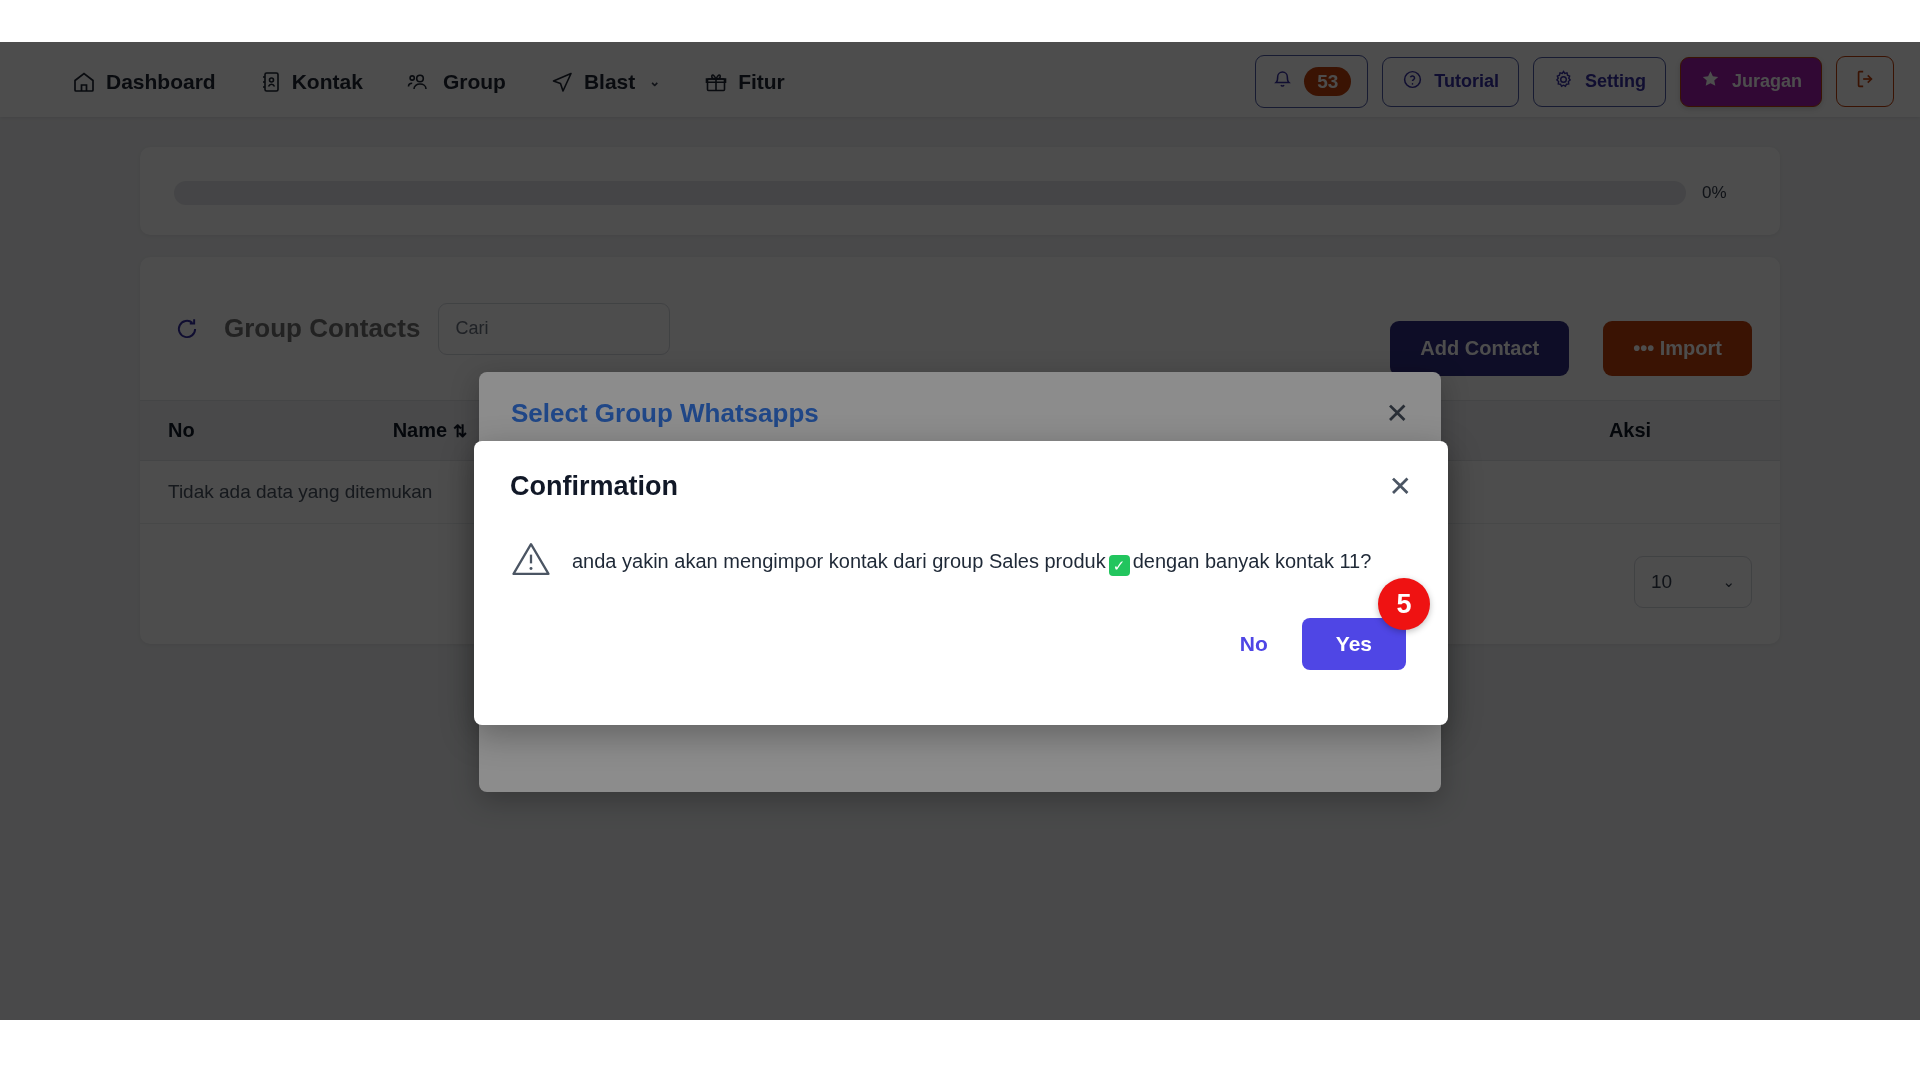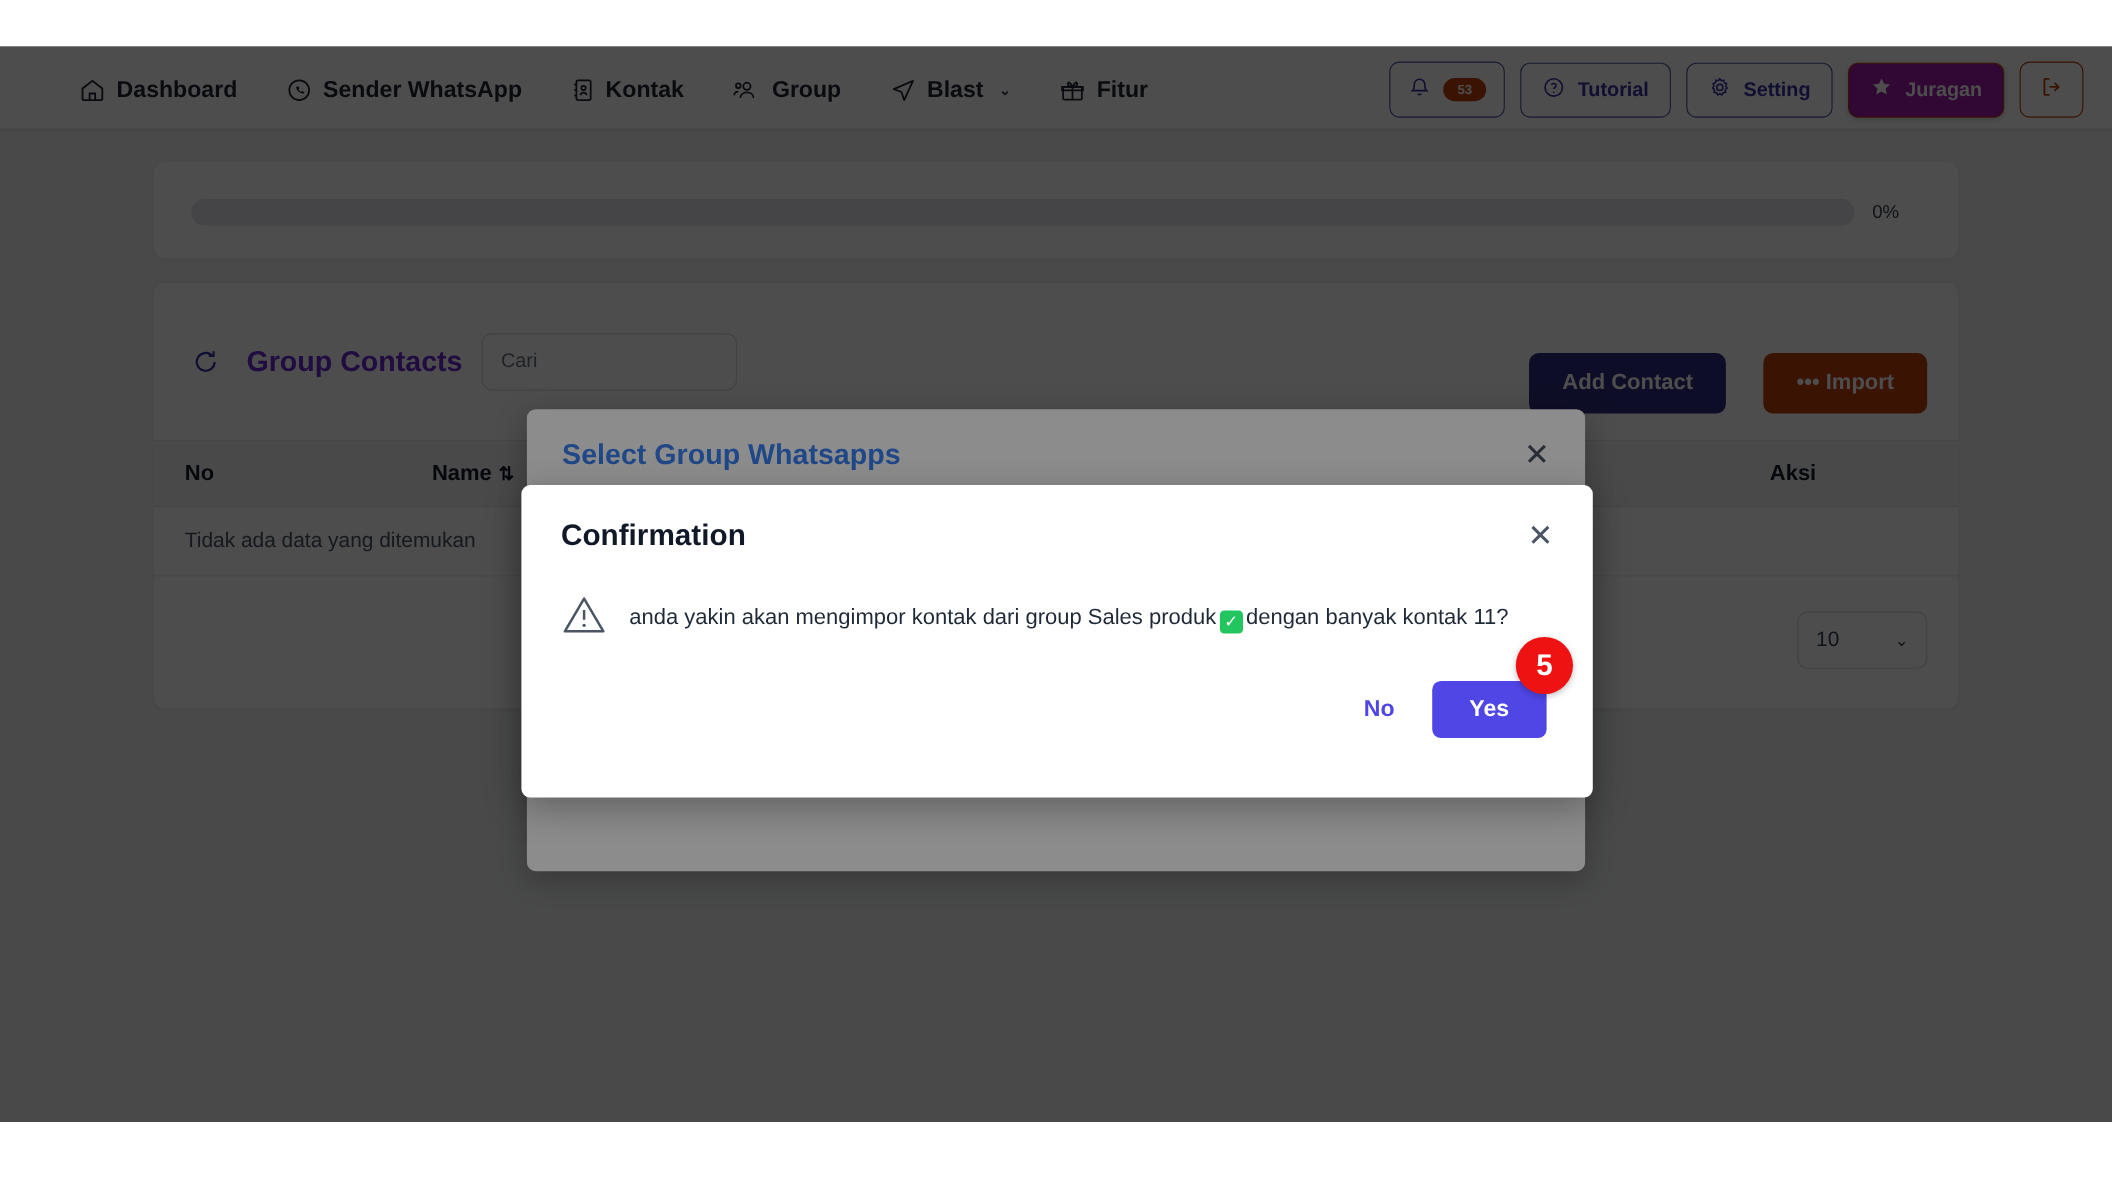--- a/index.html
+++ b/index.html
@@ -82,21 +82,21 @@
     color: #3730a3;
     background: #ffffff;
     cursor: pointer;
     white-space: nowrap;
   }
   .pill.bell { padding: 11px 16px; }
   .badge-count {
     background: #c2410c;
     color: #ffffff;
     border-radius: 999px;
-    font-size: 12px;
+    font-size: 19px;
     font-weight: 700;
     padding: 3px 13px;
     line-height: 1.25;
   }
   .pill.primary {
     background: #a21caf;
     border-color: #c2410c;
     color: #ffffff;
     box-shadow: 0 2px 5px rgba(0,0,0,0.15);
   }
@@ -157,21 +157,21 @@
     color: #3730a3;
     font-size: 26px;
     cursor: pointer;
     padding: 4px 6px;
     display: flex;
     align-items: center;
   }
   .table-title {
     font-size: 26px;
     font-weight: 700;
-    color: #6d28d9;
+    color: #737373;
     white-space: nowrap;
   }
   .search-box {
     width: 232px;
     height: 52px;
     border: 1px solid #d7dae1;
     border-radius: 9px;
     padding: 0 16px;
     font-size: 18px;
     color: #6b7280;
@@ -399,29 +399,20 @@
         <div class="nav-item">
           <span class="ico">
             <svg width="24" height="24" viewBox="0 0 24 24" fill="none" stroke="#1f2633" stroke-width="1.7">
               <path d="M3 10.5L12 3.5l9 7V20a1 1 0 0 1-1 1H4a1 1 0 0 1-1-1z"></path>
               <path d="M9.5 21v-6h5v6"></path>
             </svg>
           </span>
           <span>Dashboard</span>
         </div>
 
-        <div class="nav-item">
-          <span class="ico">
-            <svg width="24" height="24" viewBox="0 0 24 24" fill="none" stroke="#1f2633" stroke-width="1.6">
-              <circle cx="12" cy="12" r="9"></circle>
-              <path d="M9 8.5c0 3.2 3.3 6.5 6.5 6.5 .8 0 1.2-.6 1.2-1.2l-1.9-1-1 .9c-1.1-.5-2-1.4-2.5-2.5l.9-1-1-1.9c-.7 0-1.2.4-1.2 1.2z" fill="#1f2633" stroke="none"></path>
-            </svg>
-          </span>
-          <span>Sender WhatsApp</span>
-        </div>
 
         <div class="nav-item">
           <span class="ico">
             <svg width="22" height="24" viewBox="0 0 22 24" fill="none" stroke="#1f2633" stroke-width="1.6">
               <rect x="5" y="3" width="13" height="18" rx="1.6"></rect>
               <circle cx="11.5" cy="10" r="2"></circle>
               <path d="M8.5 16.5c.6-1.5 1.8-2.2 3-2.2s2.4.7 3 2.2"></path>
               <path d="M3 7h2M3 12h2M3 17h2"></path>
             </svg>
           </span>

